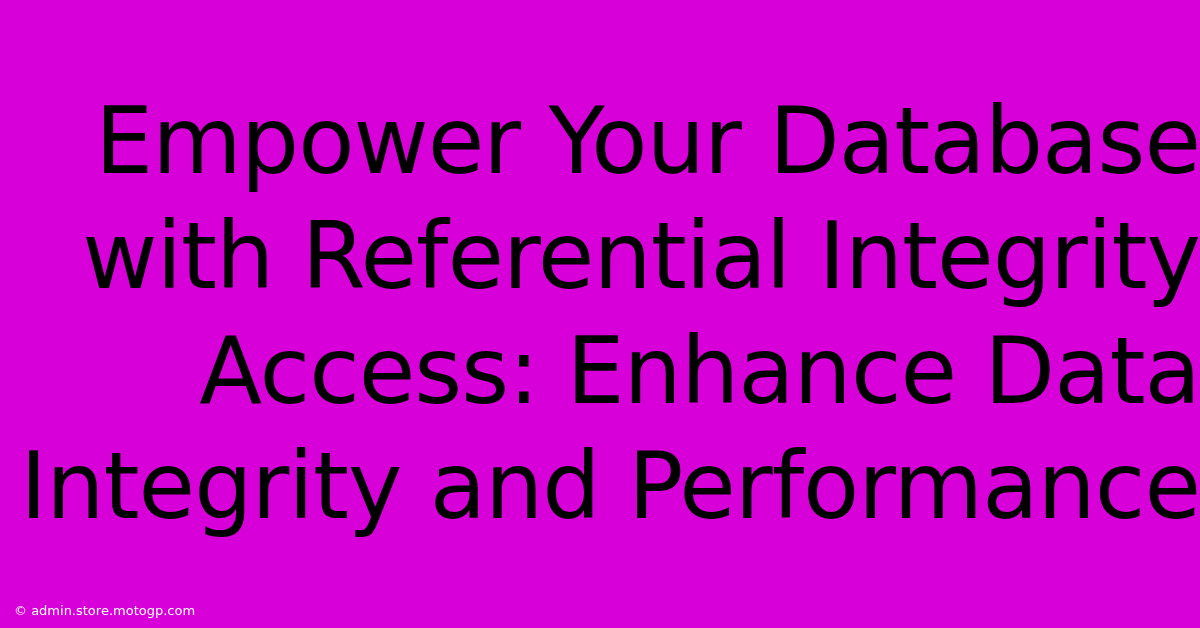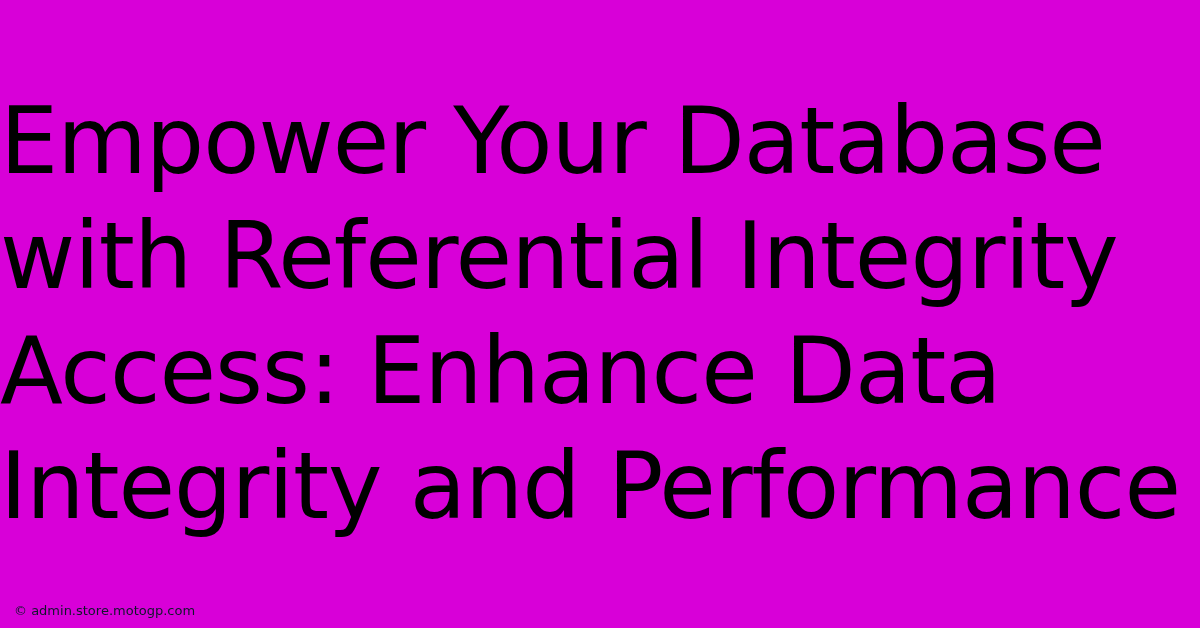--- a/index.html
+++ b/index.html
@@ -14,32 +14,32 @@
       position: relative;
       font-family: "DejaVu Sans", "Bitstream Vera Sans", Verdana, Geneva, sans-serif;
       overflow: hidden;
     }
     .main-text {
       position: absolute;
       top: 50%;
       left: 50%;
       transform: translate(-50%, -50%);
       width: 100%;
-      text-align: left;
+      text-align: right;
       color: #000000;
       font-size: 92px;
       line-height: 1.25;
       font-weight: 400;
       letter-spacing: -1px;
     }
     .copyright {
       position: absolute;
       bottom: 10px;
       left: 14px;
-      color: #0f172a;
+      color: #ffffff;
       font-size: 13px;
       font-weight: 400;
     }
   </style>
 </head>
 <body>
 
 <div class="main-text">Empower Your Database with Referential Integrity Access: Enhance Data Integrity and Performance</div>
 <div class="copyright">© admin.store.motogp.com</div>
 

